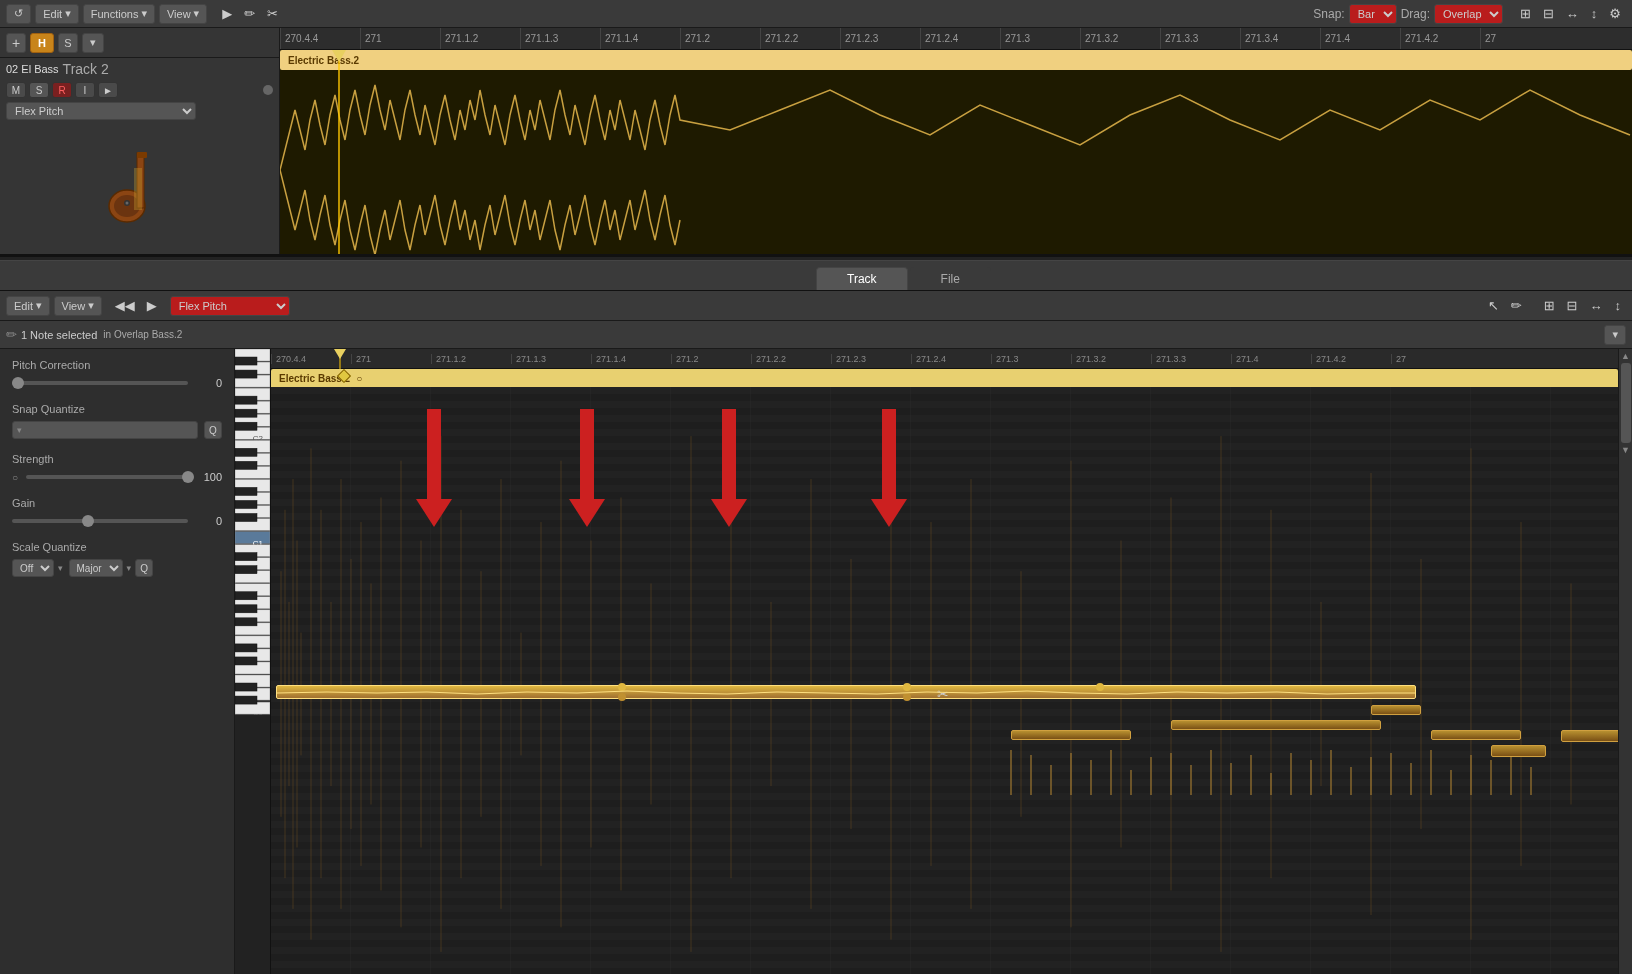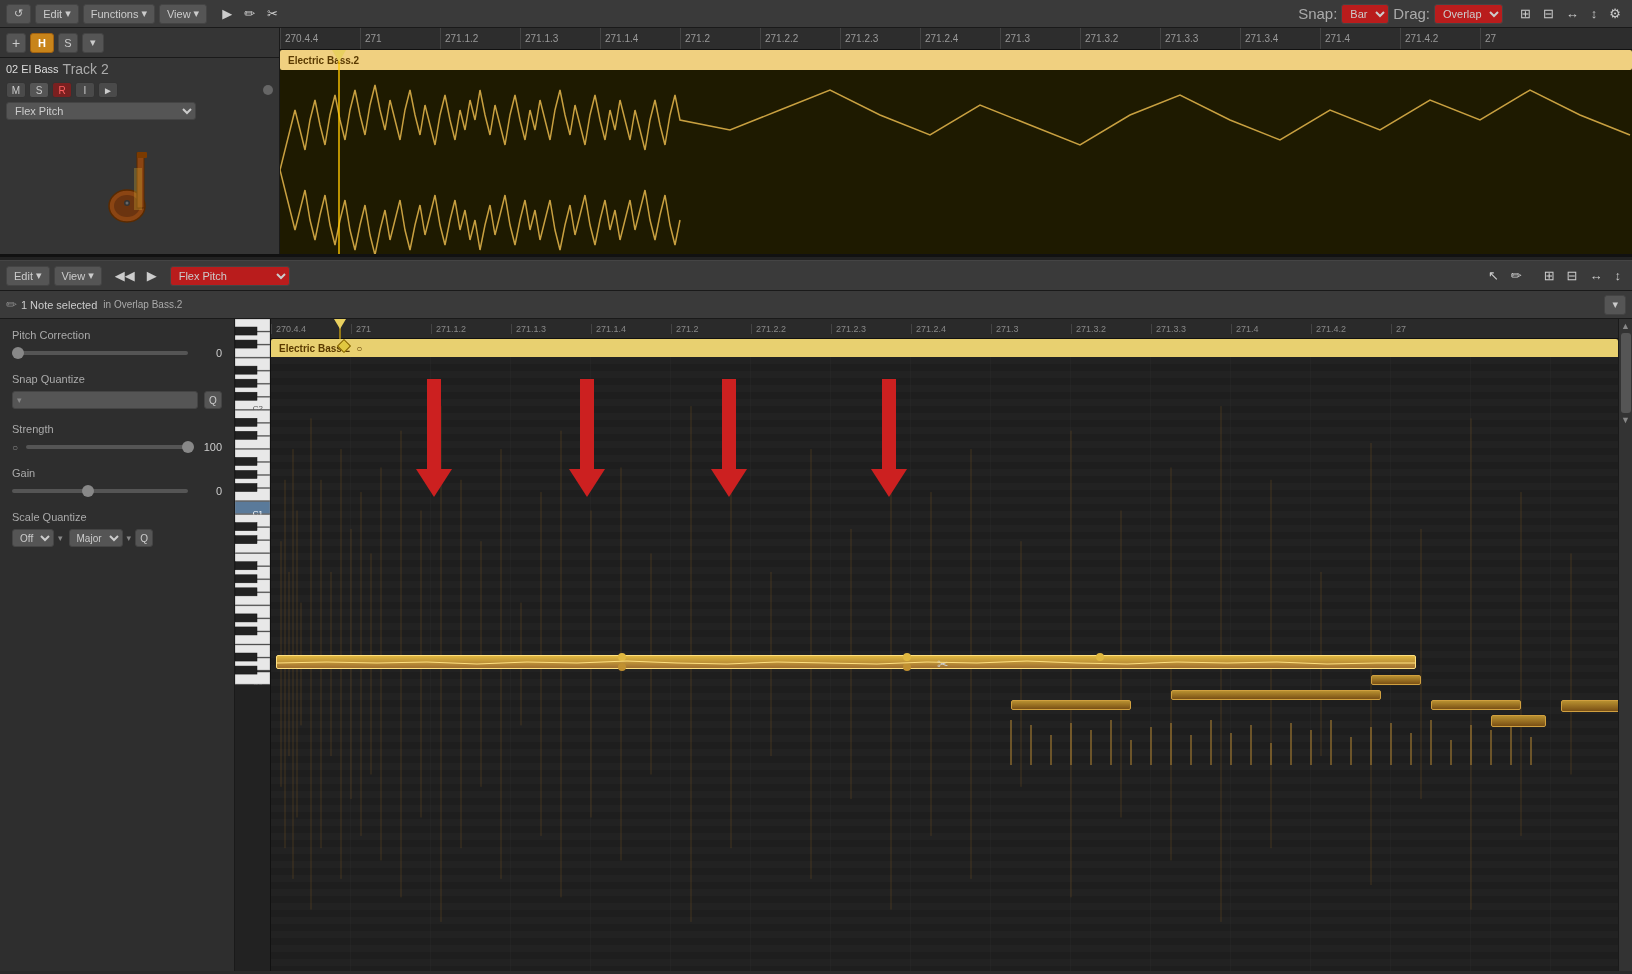--- a/index.html
+++ b/index.html
@@ -35,21 +35,21 @@
       display: flex;
       align-items: center;
       gap: 3px;
     }
     .toolbar-spacer { flex: 1; }
     .snap-area {
       display: flex;
       align-items: center;
       gap: 4px;
     }
-    .snap-label { color: #aaa; font-size: 15px; }
+    .snap-label { color: #aaa; font-size: 12px; }
     .snap-select {
       background: #b91c1c;
       border: 1px solid #444;
       border-radius: 3px;
       color: #ccc;
       font-size: 11px;
       padding: 1px 4px;
       height: 20px;
     }
     .tool-btn {
@@ -596,20 +596,30 @@
       </div>
     </div>
 
   </div>
 </div>
 
 <div class="resize-handle"></div>
 
 <div class="flex-pitch-section">
 
+  <div class="tab-bar">
+    <div style="flex:1;background:#3a3a3a;display:flex;align-items:flex-end;padding-left:50%;">
+      <div class="tab active">
+        <span>Track</span>
+      </div>
+      <div class="tab">
+        <span>File</span>
+      </div>
+    </div>
+  </div>
 
   <div class="editor-toolbar">
     <button class="toolbar-btn">
       <span>Edit</span> ▾
     </button>
     <button class="toolbar-btn">
       <span>View</span> ▾
     </button>
 
     <div style="display:flex;gap:2px;margin-left:4px;">

